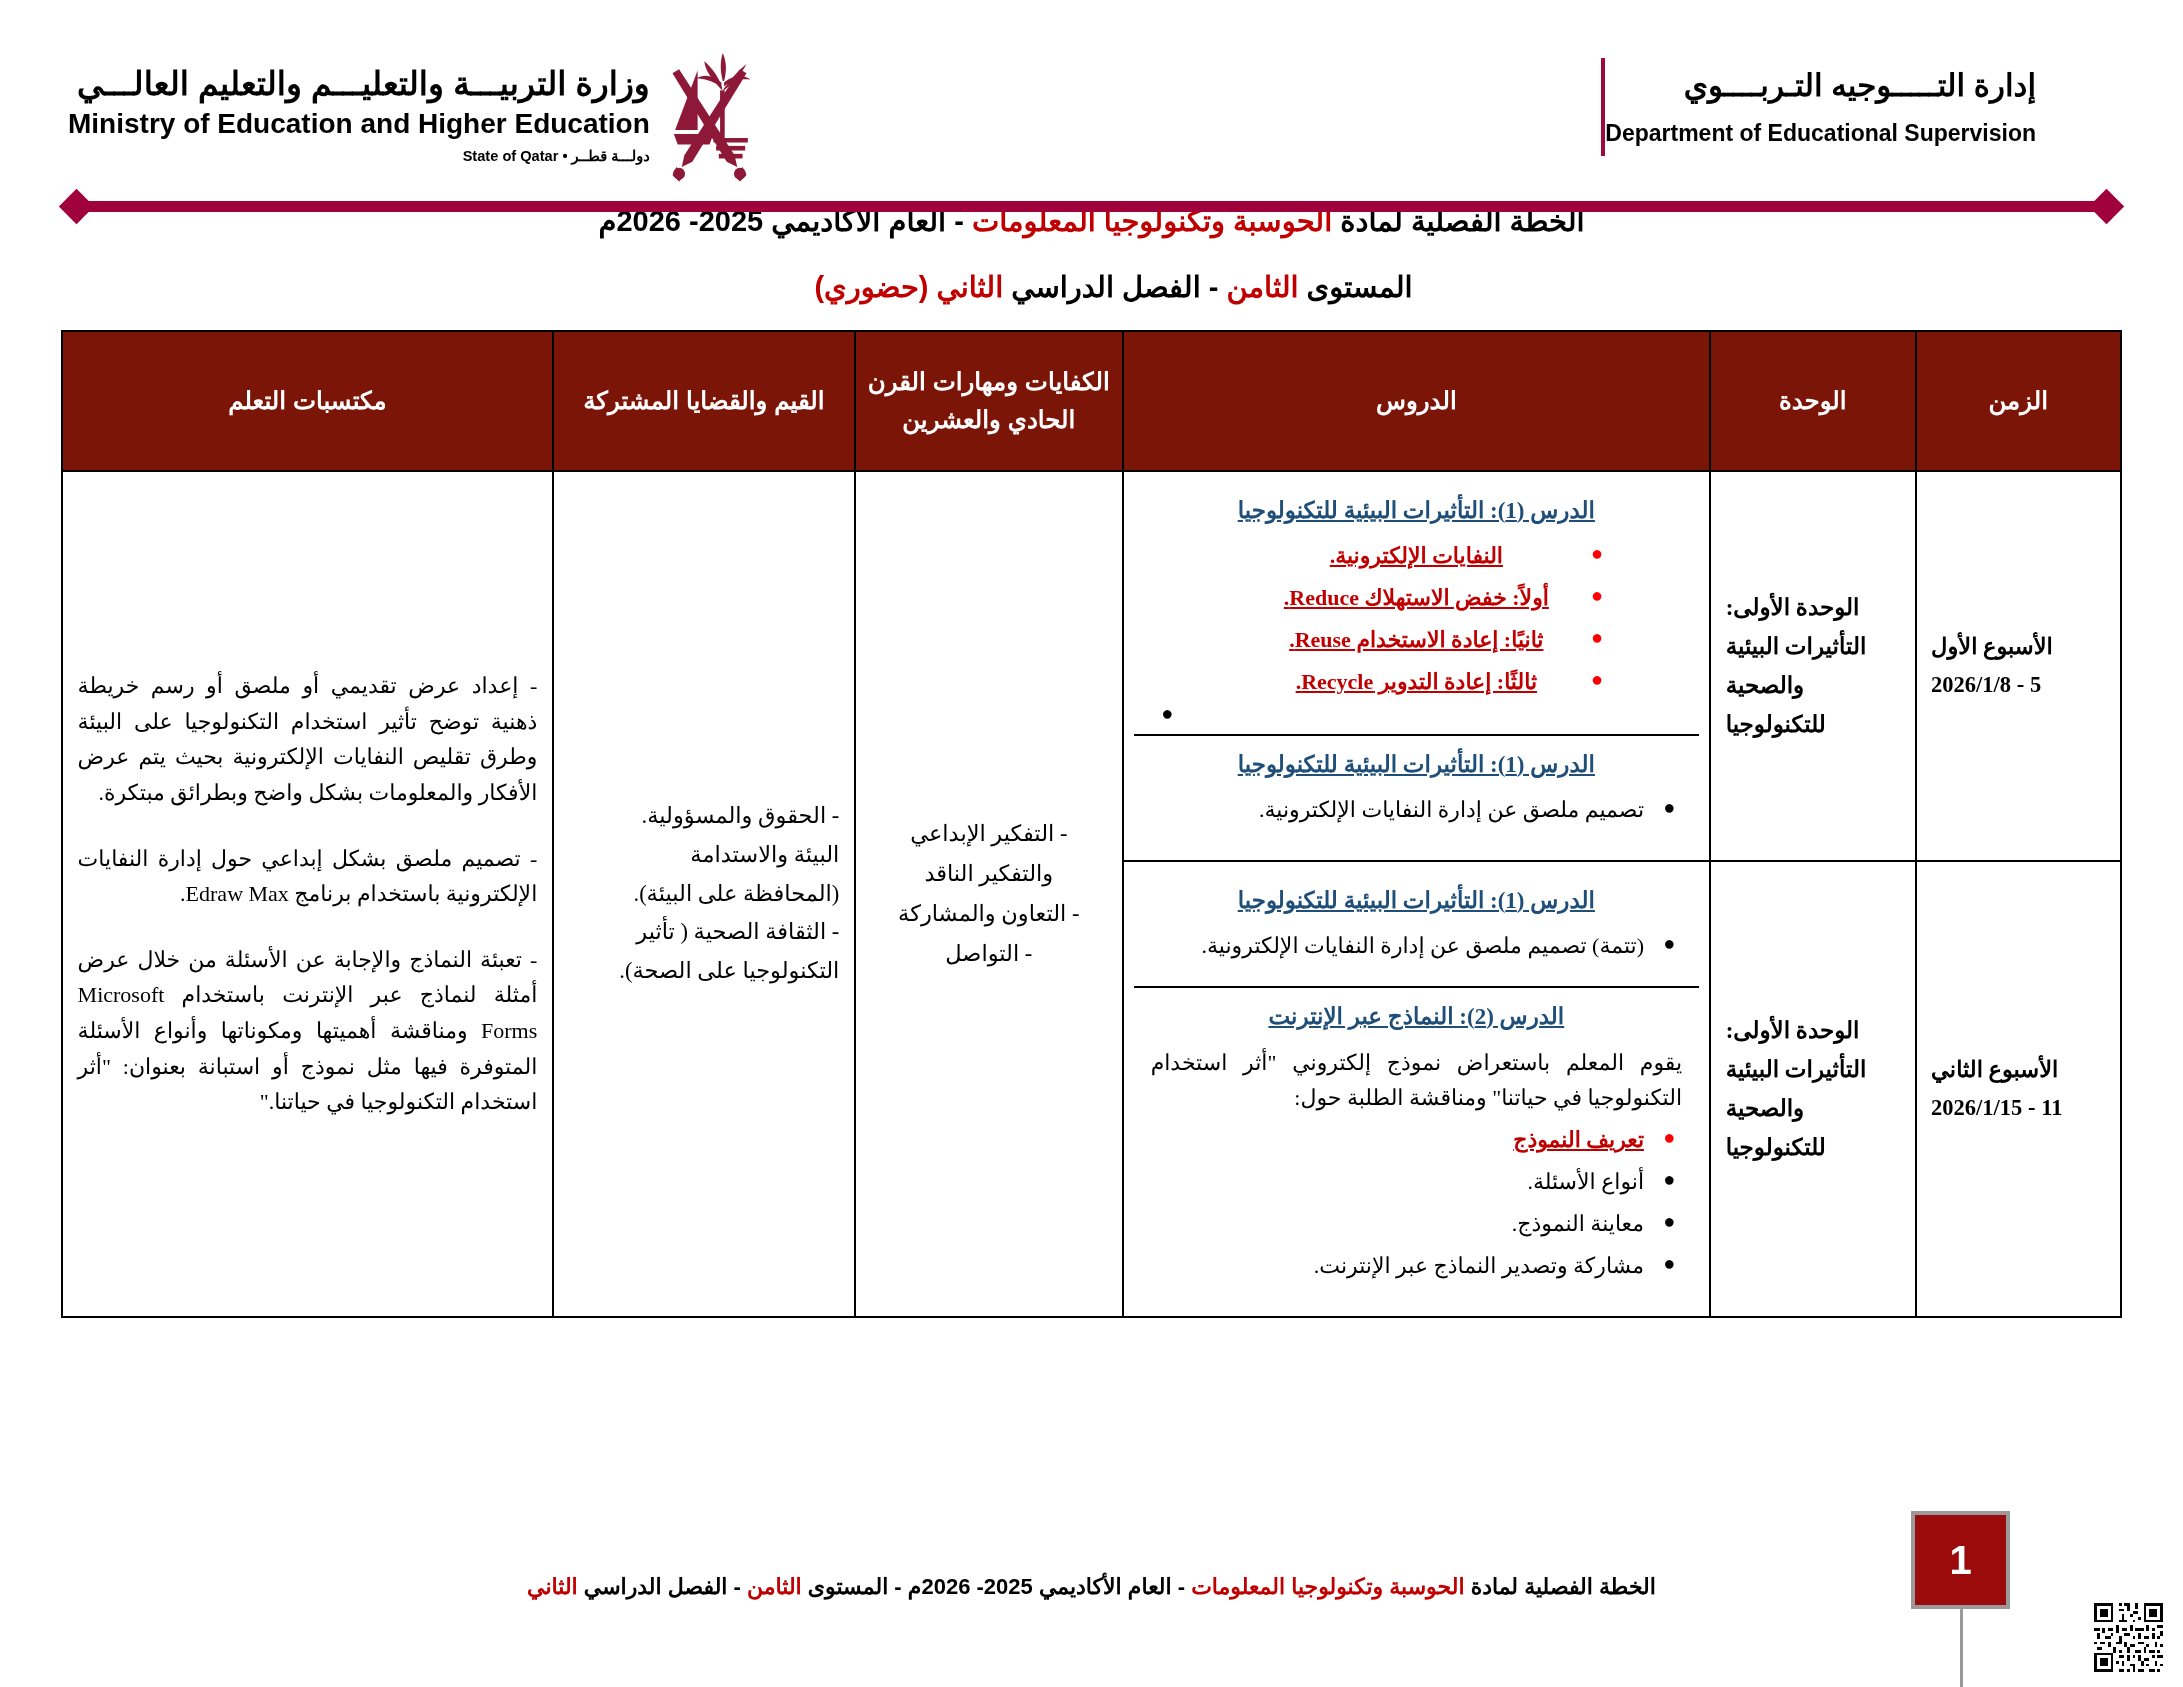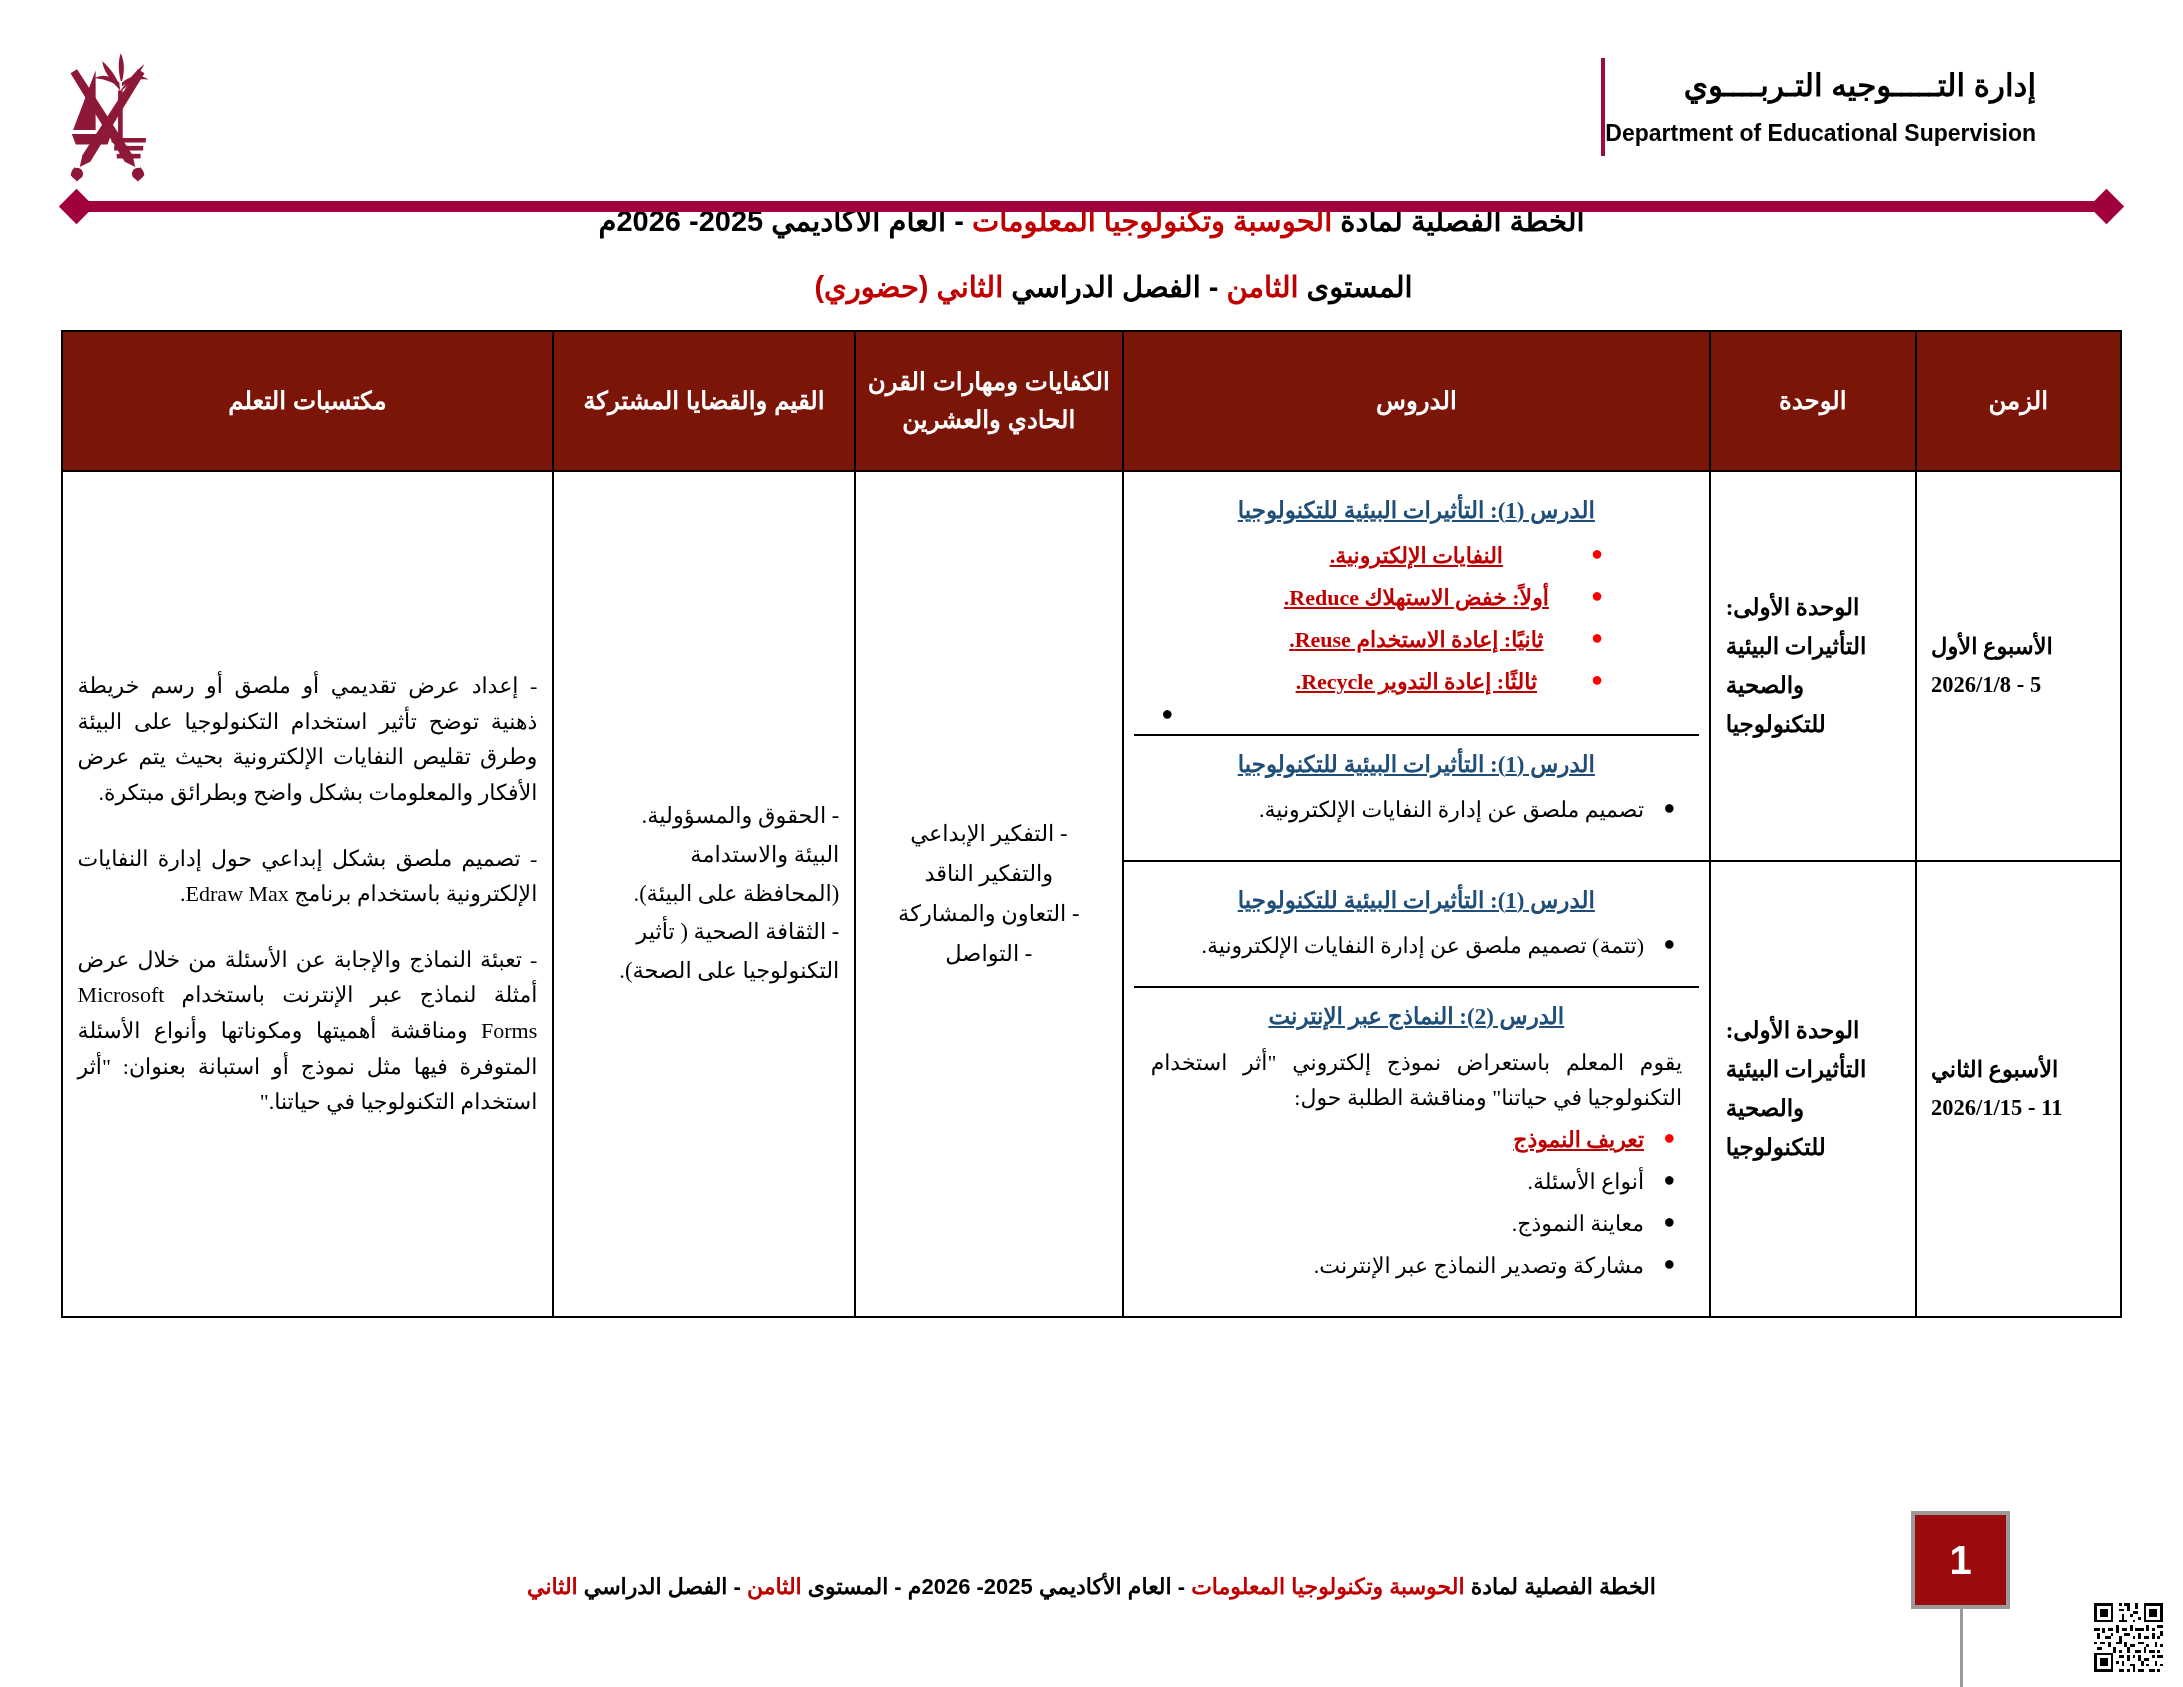--- a/index.html
+++ b/index.html
@@ -147,20 +147,25 @@
           <path d="M110 70 C124 50 134 40 146 30 C138 46 126 58 112 70 Z"></path>
           <path d="M108 64 C94 56 82 52 70 52 C82 44 96 48 108 58 Z"></path>
           <path d="M112 64 C126 54 140 52 152 54 C140 44 124 48 112 58 Z"></path>
           <path d="M110 56 C106 40 106 26 110 14 C116 26 116 42 112 56 Z"></path>
 
           <path d="M96 142 h52 v7 h-52 z"></path>
           <path d="M100 154 h44 v7 h-44 z"></path>
           <path d="M104 166 h36 v7 h-36 z"></path>
         </g>
       </svg>
+      <div class="min-txt">
+        <div class="min-ar">وزارة التربيـــة والتعليـــم والتعليم العالـــي</div>
+        <div class="min-en">Ministry of Education and Higher Education</div>
+        <div class="min-qa">دولـــة قطــر • State of Qatar</div>
+      </div>
     </div>
   </div>
 
   <div class="divider">
     <div class="dia l"></div>
     <div class="line"></div>
     <div class="dia r"></div>
   </div>
 
   <div class="title-main">

